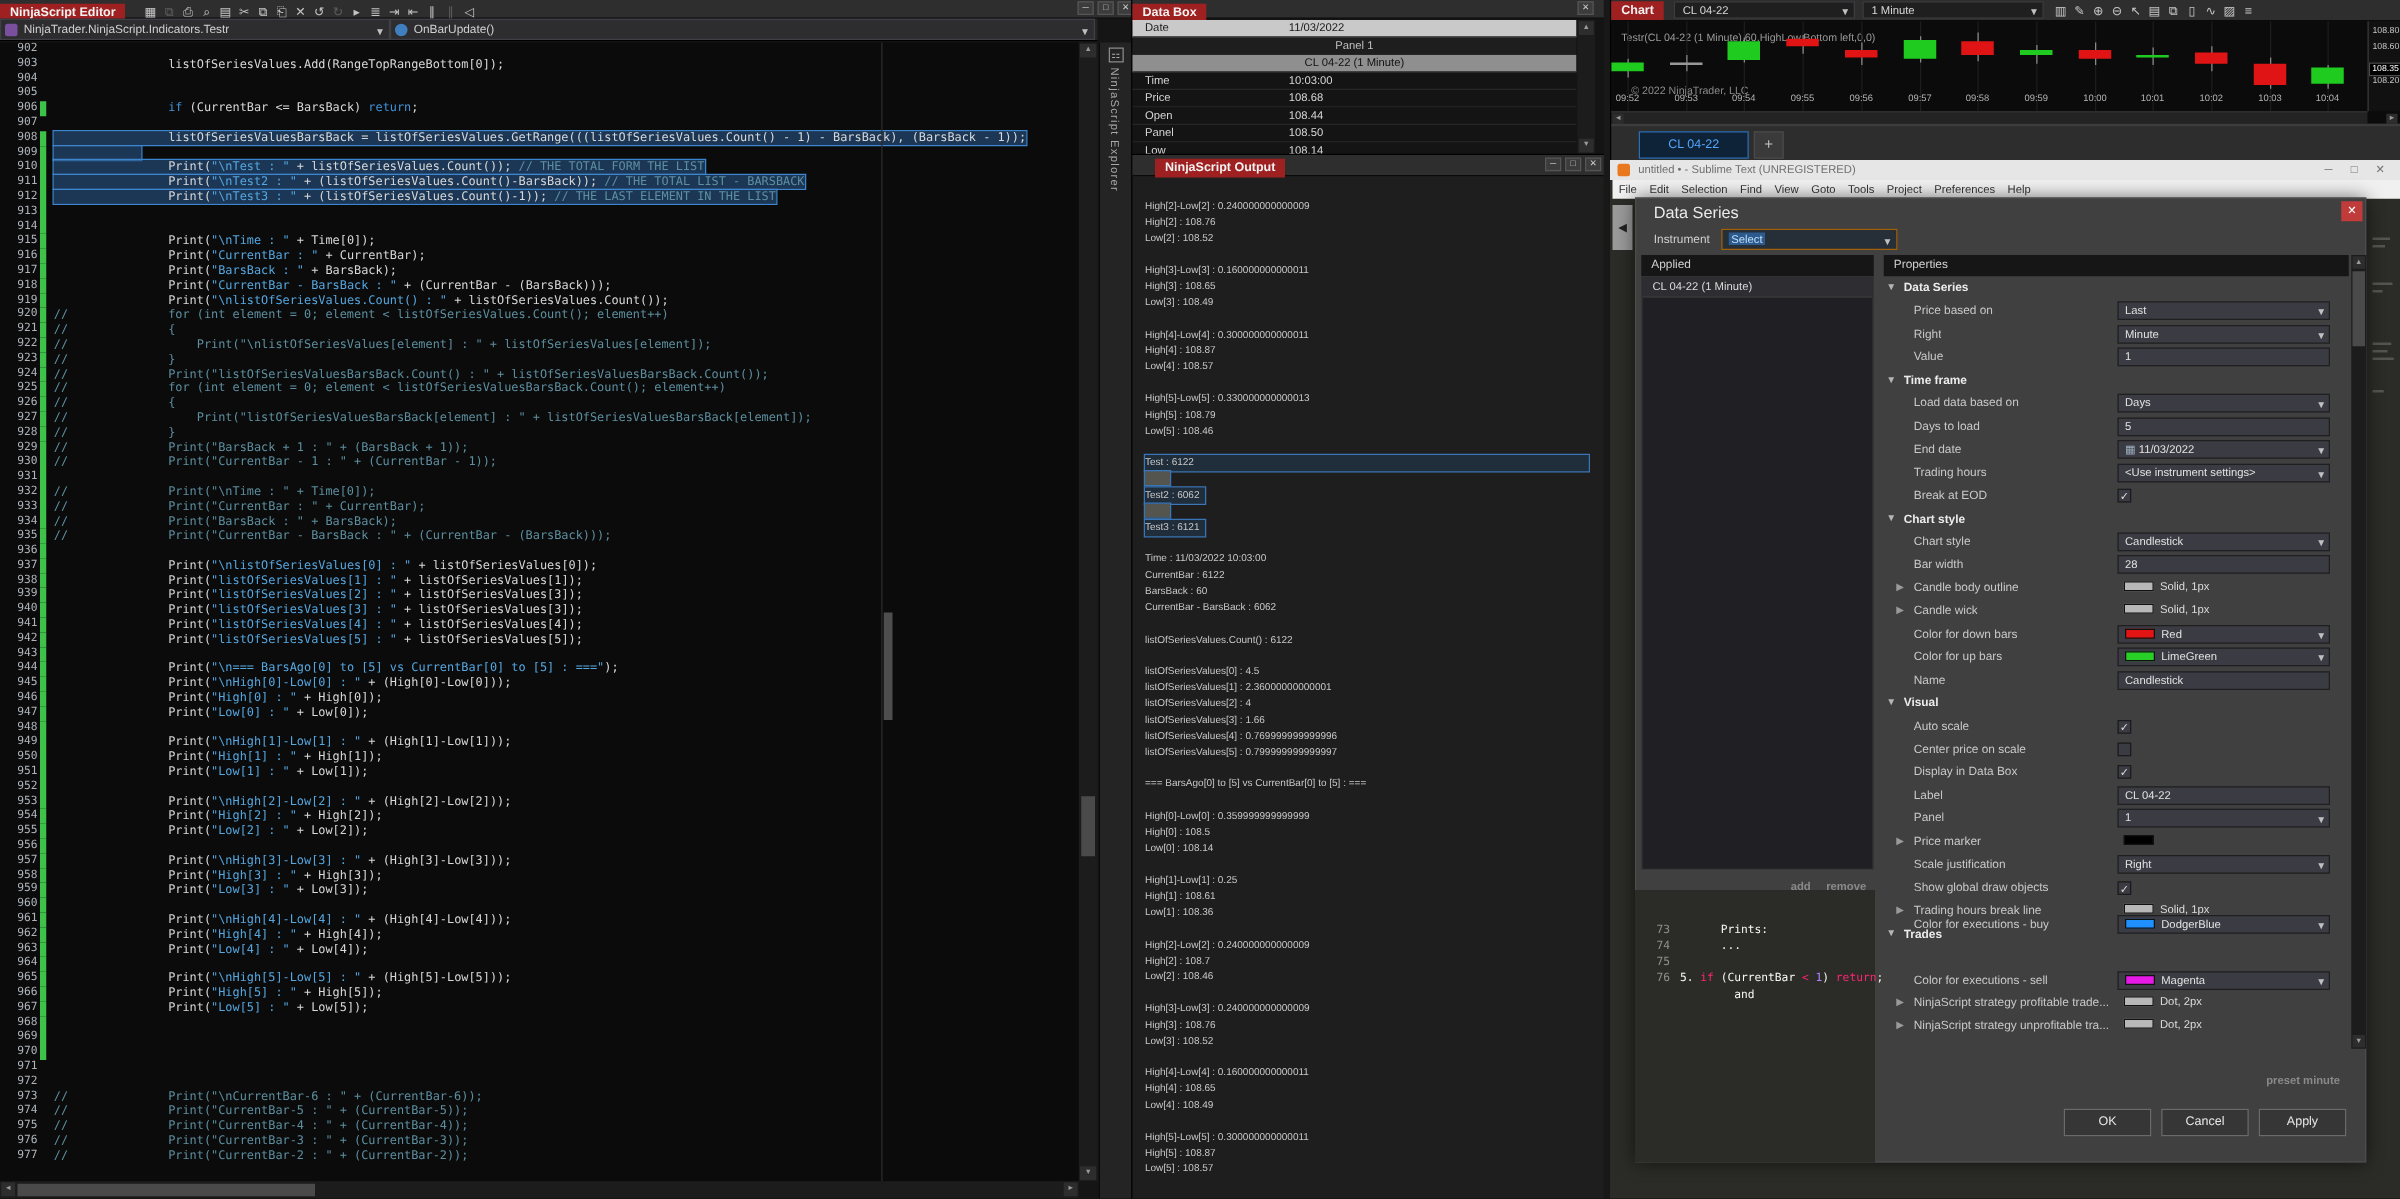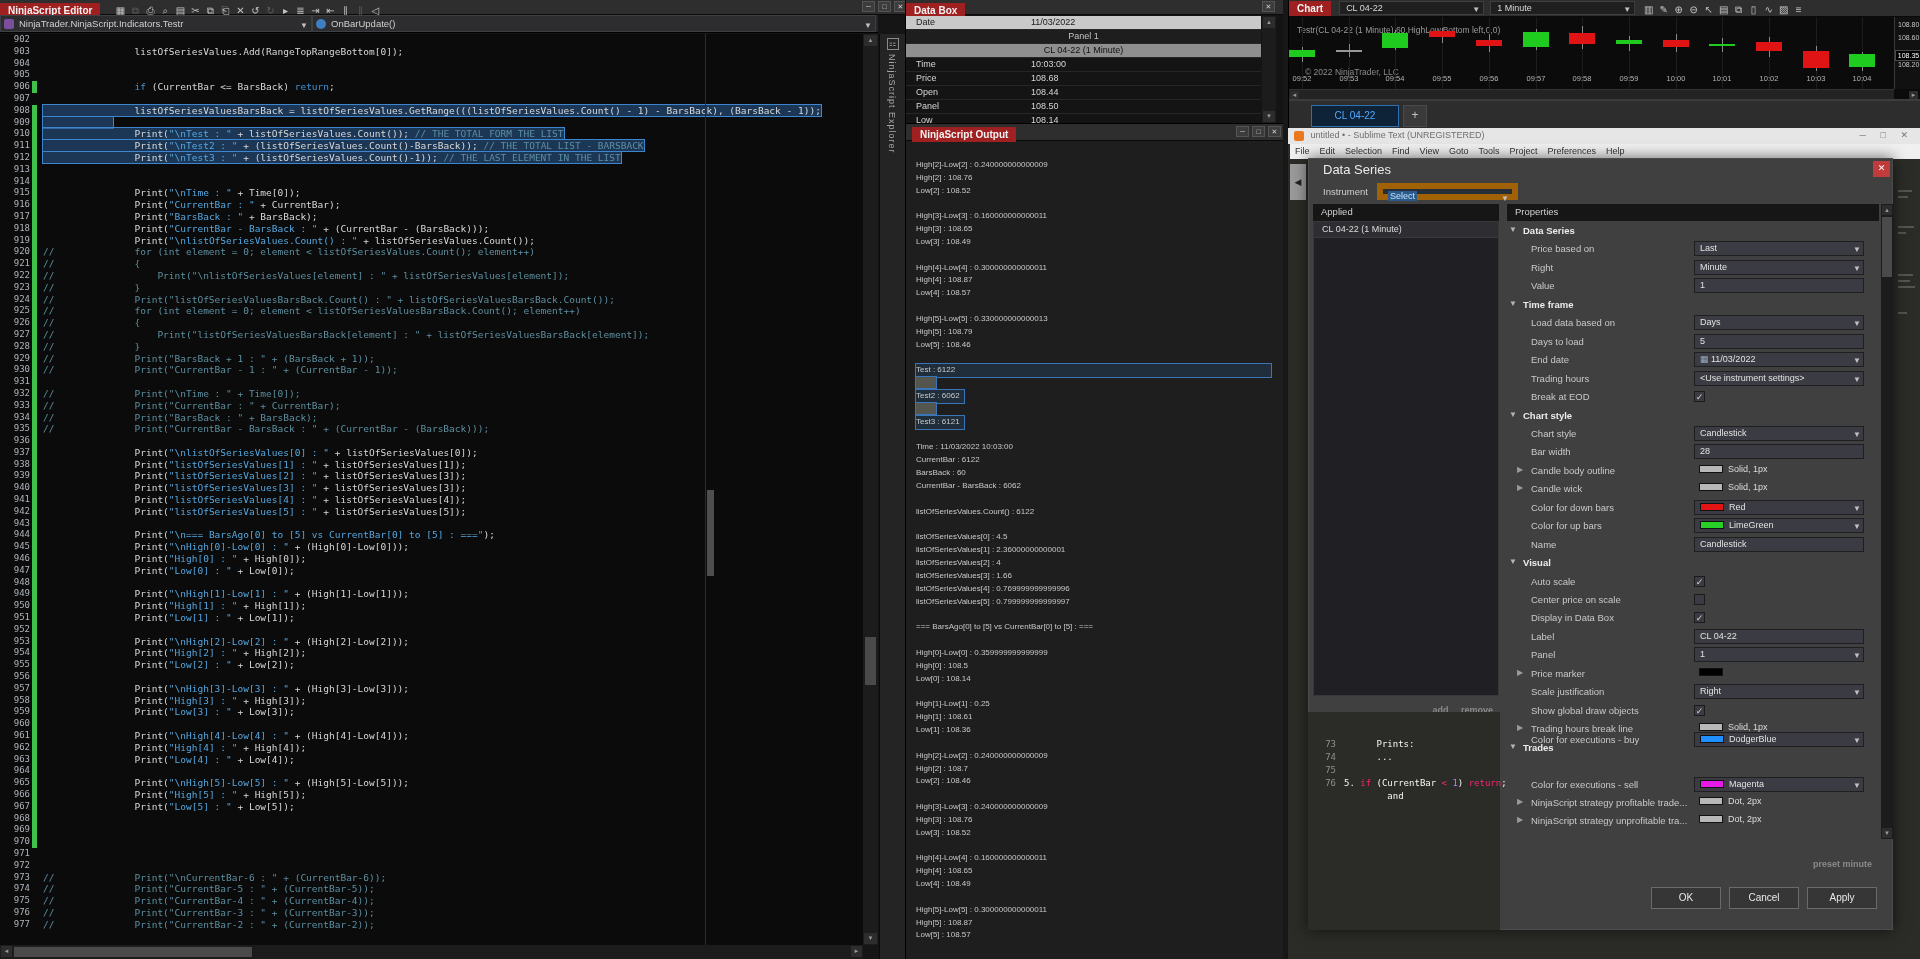--- a/index.html
+++ b/index.html
@@ -261,21 +261,21 @@
         </div>
       </div>
     <div class="vsb" style="left:356px;top:16px;width:14px;height:107px;">
       <div class="sbarrow" style="left:1px;top:1px;width:12px;height:11px;">▲</div>
       <div class="sbarrow" style="left:1px;bottom:1px;width:12px;height:11px;">▼</div>
     </div>
   </div>
 
   <div class="win" style="left:905px;top:123px;width:378px;height:836px;background:#1e1e1e;border-left:1px solid #000;border-top:1px solid #000;">
     <div class="tbar" style="height:17px;">
-      <span class="chip" style="margin-left:6px;margin-top:1px;">NinjaScript Output</span>
+      <span class="chip" style="margin-left:18px;margin-top:1px;">NinjaScript Output</span>
       <span class="wbtns" style="left:330px;top:2px;">
         <span class="wbtn">─</span>
         <span class="wbtn">□</span>
         <span class="wbtn">✕</span>
       </span>
     </div>
     <div id="out-lines"><div class="oline"> </div><div class="oline">High[2]-Low[2] : 0.240000000000009</div><div class="oline">High[2] : 108.76</div><div class="oline">Low[2] : 108.52</div><div class="oline"> </div><div class="oline">High[3]-Low[3] : 0.160000000000011</div><div class="oline">High[3] : 108.65</div><div class="oline">Low[3] : 108.49</div><div class="oline"> </div><div class="oline">High[4]-Low[4] : 0.300000000000011</div><div class="oline">High[4] : 108.87</div><div class="oline">Low[4] : 108.57</div><div class="oline"> </div><div class="oline">High[5]-Low[5] : 0.330000000000013</div><div class="oline">High[5] : 108.79</div><div class="oline">Low[5] : 108.46</div><div class="oline"> </div><div class="oline"><span class="obox full">Test : 6122</span></div><div class="oline"><span class="obox mini"> </span></div><div class="oline"><span class="obox fit">Test2 : 6062</span></div><div class="oline"><span class="obox mini"> </span></div><div class="oline"><span class="obox fit">Test3 : 6121</span></div><div class="oline"> </div><div class="oline">Time : 11/03/2022 10:03:00</div><div class="oline">CurrentBar : 6122</div><div class="oline">BarsBack : 60</div><div class="oline">CurrentBar - BarsBack : 6062</div><div class="oline"> </div><div class="oline">listOfSeriesValues.Count() : 6122</div><div class="oline"> </div><div class="oline">listOfSeriesValues[0] : 4.5</div><div class="oline">listOfSeriesValues[1] : 2.36000000000001</div><div class="oline">listOfSeriesValues[2] : 4</div><div class="oline">listOfSeriesValues[3] : 1.66</div><div class="oline">listOfSeriesValues[4] : 0.769999999999996</div><div class="oline">listOfSeriesValues[5] : 0.799999999999997</div><div class="oline"> </div><div class="oline">=== BarsAgo[0] to [5] vs CurrentBar[0] to [5] : ===</div><div class="oline"> </div><div class="oline">High[0]-Low[0] : 0.359999999999999</div><div class="oline">High[0] : 108.5</div><div class="oline">Low[0] : 108.14</div><div class="oline"> </div><div class="oline">High[1]-Low[1] : 0.25</div><div class="oline">High[1] : 108.61</div><div class="oline">Low[1] : 108.36</div><div class="oline"> </div><div class="oline">High[2]-Low[2] : 0.240000000000009</div><div class="oline">High[2] : 108.7</div><div class="oline">Low[2] : 108.46</div><div class="oline"> </div><div class="oline">High[3]-Low[3] : 0.240000000000009</div><div class="oline">High[3] : 108.76</div><div class="oline">Low[3] : 108.52</div><div class="oline"> </div><div class="oline">High[4]-Low[4] : 0.160000000000011</div><div class="oline">High[4] : 108.65</div><div class="oline">Low[4] : 108.49</div><div class="oline"> </div><div class="oline">High[5]-Low[5] : 0.300000000000011</div><div class="oline">High[5] : 108.87</div><div class="oline">Low[5] : 108.57</div></div>
   </div>
 
   <div class="win" style="left:1288px;top:0;width:632px;height:128px;background:#0b0b0b;border-left:1px solid #000;">
@@ -389,21 +389,21 @@
       <div class="mini" style="top:118px;left:2px;width:12px;"></div>
       <div class="mini" style="top:124px;left:2px;width:17px;"></div>
       <div class="mini" style="top:150px;left:2px;width:9px;"></div>
     </div>
   </div>
 
   <div id="dialog">
     <div style="position:absolute;left:14px;top:3px;font-size:13px;color:#eaeaea;">Data Series</div>
     <div class="dlg-close">✕</div>
     <div style="position:absolute;left:14px;top:27px;font-size:9.5px;color:#cfcfcf;">Instrument</div>
-    <div style="position:absolute;left:68px;top:24px;width:141px;height:17px;background:#262e38;border:6px solid #a16207;font-size:9px;line-height:15px;color:#bfe0ff;padding-left:5px;">
+    <div style="position:absolute;left:68px;top:24px;width:141px;height:17px;background:#262e38;border:1px solid #a16207;font-size:9px;line-height:15px;color:#bfe0ff;padding-left:5px;">
       <span style="background:#2d5a8c;padding:0 2px;">Select</span>
       <span style="position:absolute;right:3px;top:2px;font-size:8px;color:#c0c0c0;">▼</span>
     </div>
     <div class="phead" style="left:4px;top:45px;width:186px;">Applied</div>
     <div class="applied-body">
         <div class="applied-item">CL 04-22 (1 Minute)</div>
       </div>
     <div style="position:absolute;left:4px;top:540px;width:186px;text-align:right;">
       <span class="linklike">add</span>
       <span class="linklike" style="margin-left:8px;margin-right:6px;">remove</span>

